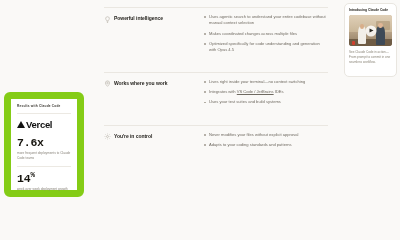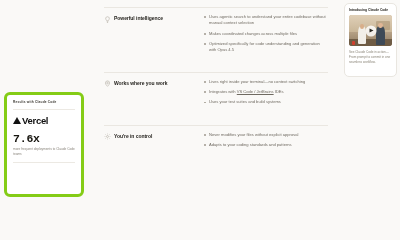--- a/index.html
+++ b/index.html
@@ -7,21 +7,21 @@
     width: 400px; height: 203px;
     background: #faf9f7;
     font-family: "Liberation Sans", sans-serif;
     overflow: hidden;
   }
   .page { position: relative; width: 400px; height: 203px; }
 
   
   .stats-card {
     position: absolute; left: 4px; top: 92px; width: 80px; height: 105px;
-    background: #ffffff; border: 3px solid #84cc16; border-radius: 6px;
+    background: #ffffff; border: 7px solid #84cc16; border-radius: 6px;
     padding: 6px 6px 0 6px;
   }
   .stats-eyebrow {
     font-size: 3.2px; font-weight: 700; letter-spacing: .18px;
     color: #3d3a34; text-transform: none; line-height: 1.2;
   }
   .stats-rule { height: 1px; background: #ece9e3; margin: 4px 0 5px 0; }
   .brand-row { display: flex; align-items: center; gap: 1px; margin-bottom: 7px; }
   .brand-mark { width: 0; height: 0; border-left: 4px solid transparent;
     border-right: 4px solid transparent; border-bottom: 7px solid #111111; }
@@ -116,20 +116,24 @@
     <div class="brand-row">
       <span class="brand-mark"></span>
       <span class="brand-name">Vercel</span>
     </div>
 
     <div class="stat-block">
       <div class="stat-value">7.6x</div>
       <div class="stat-label">more frequent deployments to Claude Code teams</div>
     </div>
     <div class="stat-divider"></div>
+    <div class="stat-block">
+      <div class="stat-value"><span>14</span><span class="pct">%</span></div>
+      <div class="stat-label">week over week deployment growth</div>
+    </div>
   </div>
 
   <div class="features">
 
     <div class="feature f1">
       <div class="feature-rule"></div>
       <div class="feature-row">
         <div class="feature-head">
           <span class="f-icon">
             <svg viewBox="0 0 16 16" fill="none" stroke="currentColor" stroke-width="1.4">

